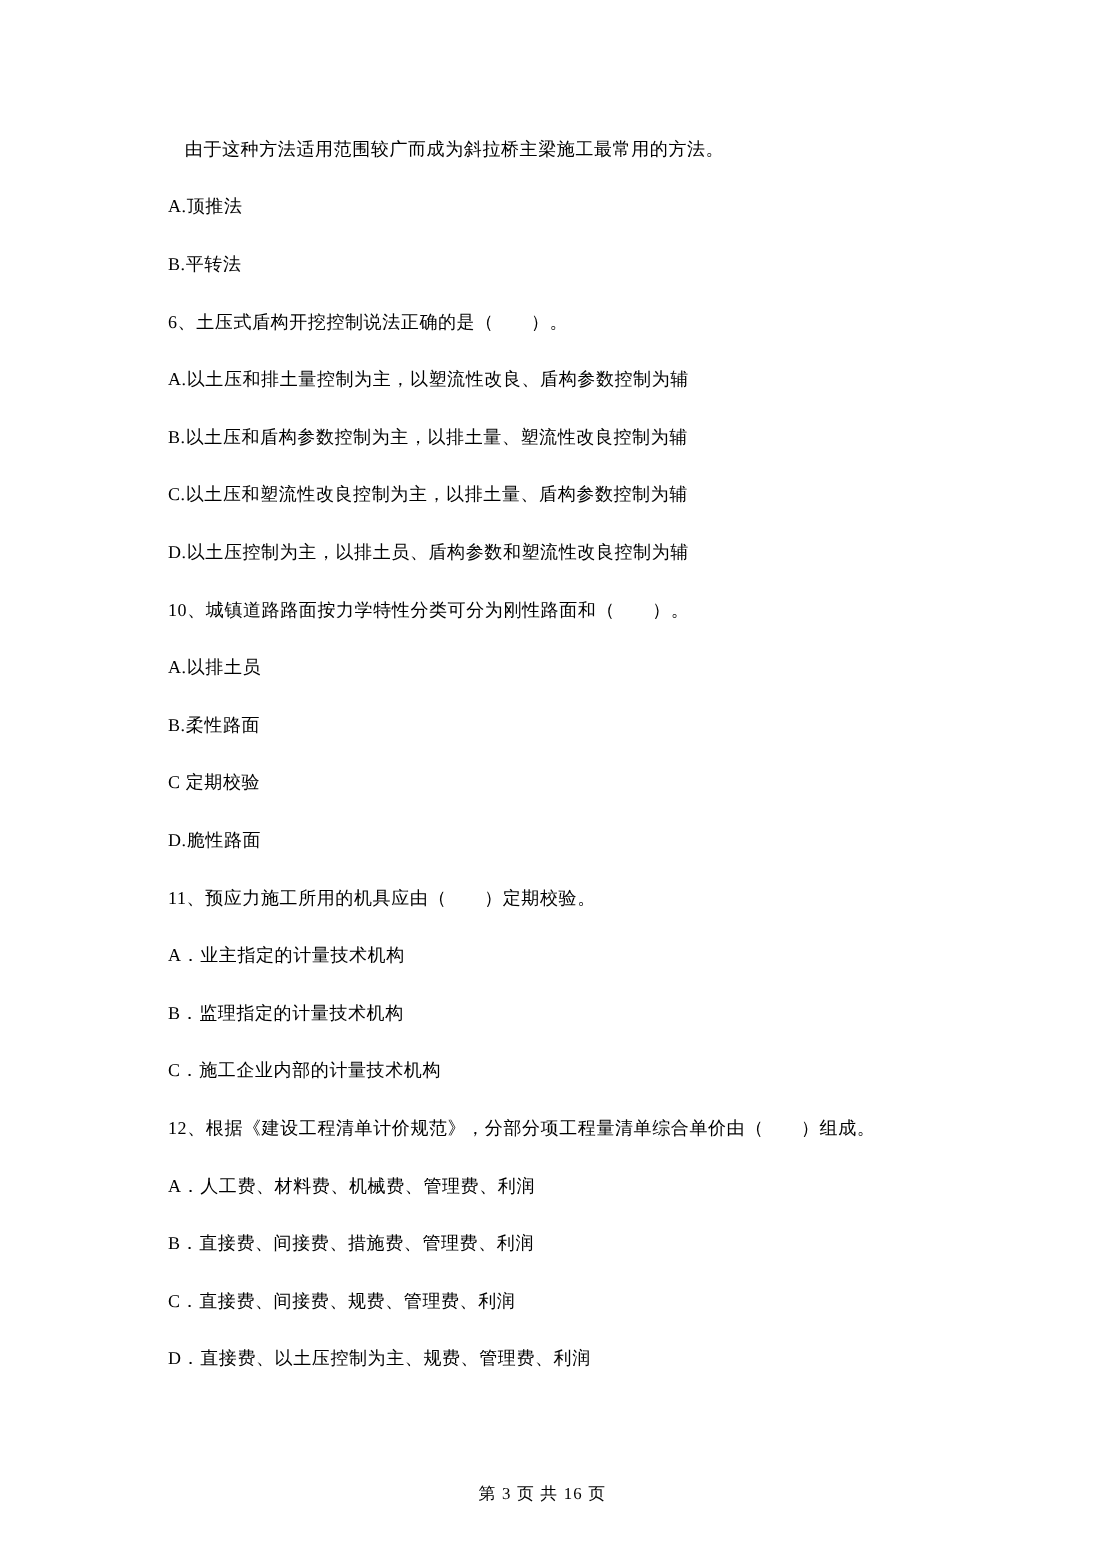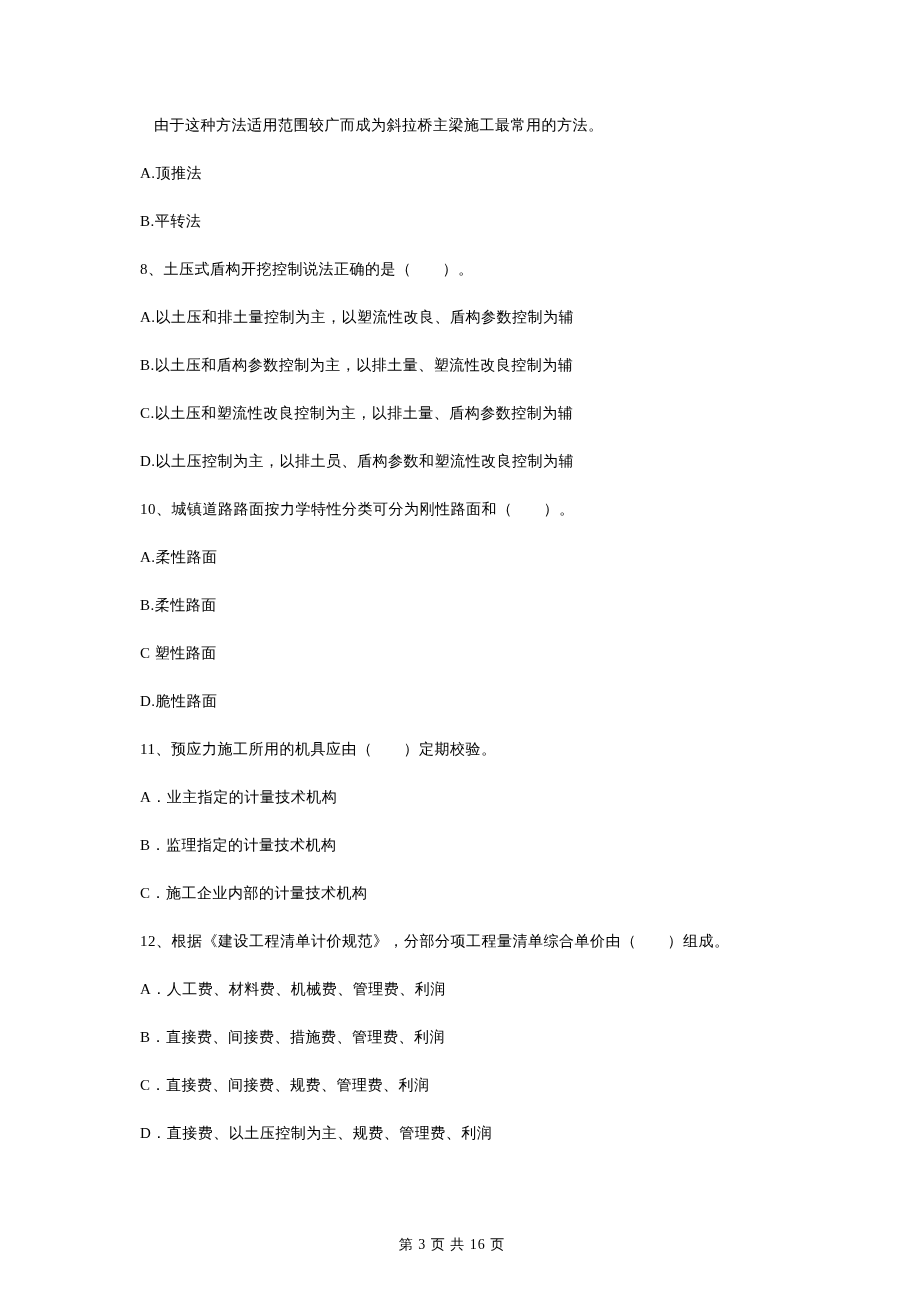--- a/index.html
+++ b/index.html
@@ -42,30 +42,30 @@
 </head>
 <body>
 
 <div class="page">
 
   <div class="line intro">由于这种方法适用范围较广而成为斜拉桥主梁施工最常用的方法。</div>
 
   <div class="line option">A.顶推法</div>
   <div class="line option">B.平转法</div>
 
-  <div class="line question">8、土压式盾构开挖控制说法正确的是（　　）。</div>
+  <div class="line question">6、土压式盾构开挖控制说法正确的是（　　）。</div>
   <div class="line option">A.以土压和排土量控制为主，以塑流性改良、盾构参数控制为辅</div>
   <div class="line option">B.以土压和盾构参数控制为主，以排土量、塑流性改良控制为辅</div>
   <div class="line option">C.以土压和塑流性改良控制为主，以排土量、盾构参数控制为辅</div>
   <div class="line option">D.以土压控制为主，以排土员、盾构参数和塑流性改良控制为辅</div>
 
   <div class="line question">10、城镇道路路面按力学特性分类可分为刚性路面和（　　）。</div>
-  <div class="line option">A.柔性路面</div>
+  <div class="line option">A.以排土员</div>
   <div class="line option">B.柔性路面</div>
-  <div class="line option">C 塑性路面</div>
+  <div class="line option">C 定期校验</div>
   <div class="line option">D.脆性路面</div>
 
   <div class="line question">11、预应力施工所用的机具应由（　　）定期校验。</div>
   <div class="line option">A．业主指定的计量技术机构</div>
   <div class="line option">B．监理指定的计量技术机构</div>
   <div class="line option">C．施工企业内部的计量技术机构</div>
 
   <div class="line question">12、根据《建设工程清单计价规范》，分部分项工程量清单综合单价由（　　）组成。</div>
   <div class="line option">A．人工费、材料费、机械费、管理费、利润</div>
   <div class="line option">B．直接费、间接费、措施费、管理费、利润</div>

